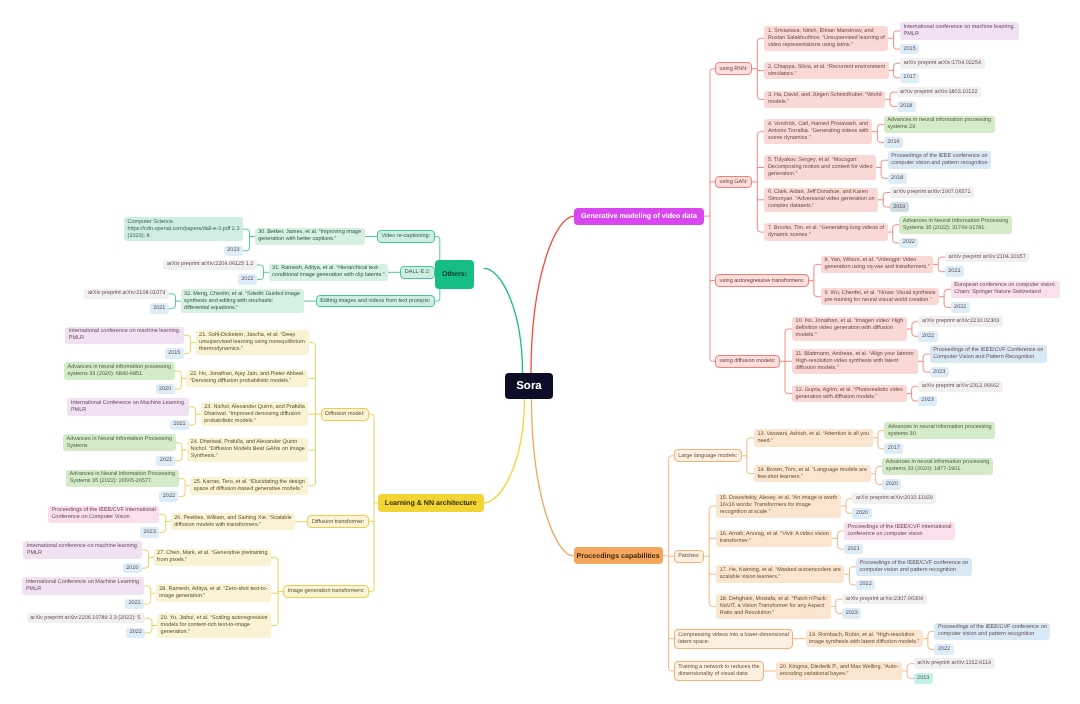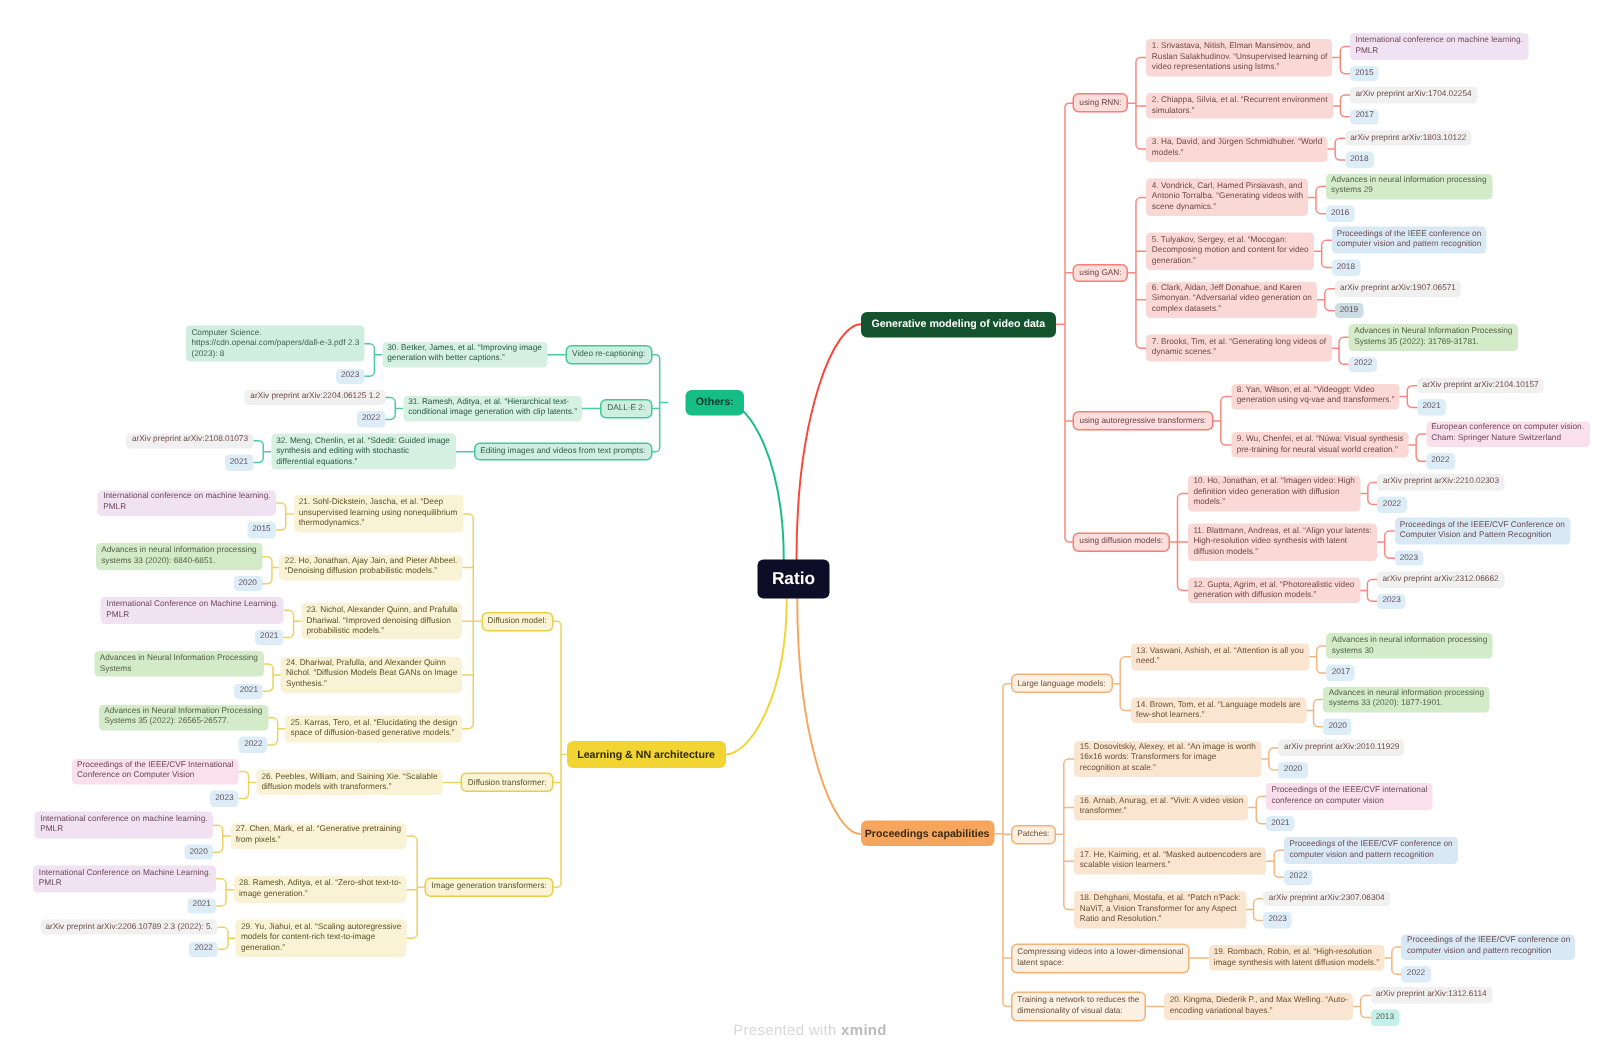--- a/index.html
+++ b/index.html
@@ -7,21 +7,21 @@
 body{width:1080px;height:704px;overflow:hidden;font-family:"Liberation Sans",sans-serif;
   -webkit-font-smoothing:antialiased;text-rendering:geometricPrecision;}
 #stage{position:relative;width:1080px;height:704px;}
 #links{position:absolute;left:0;top:0;width:1080px;height:704px;}
 .node{position:absolute;box-sizing:border-box;}
 .ln{display:block;white-space:nowrap;}
 #root-node{background:#0D0D28;color:#fff;border-radius:4px;font-weight:bold;
   font-size:11.5px;display:flex;align-items:center;justify-content:center;}
 .b1{border-radius:4px;font-weight:bold;font-size:7.1px;display:flex;
   align-items:center;justify-content:center;white-space:nowrap;}
-.b1.red{background:#14532d;color:#fff;}
+.b1.red{background:#d946ef;color:#fff;}
 .b1.green{background:#16BE86;color:#0A3526;}
 .b1.yellow{background:#F2D433;color:#30290A;}
 .b1.orange{background:#F5A65C;color:#3A2710;}
 .b2{border-radius:4px;border:1px solid;font-size:5.5px;display:flex;
   align-items:center;justify-content:center;line-height:7px;}
 .b2 .tl{text-align:left;line-height:7px;opacity:.999;position:relative;top:0.5px;}
 .b2.red{background:#FCDEDD;border-color:#F87E76;color:#6B423F;}
 .b2.green{background:#CDEEE1;border-color:#44C79A;color:#3A5D51;}
 .b2.yellow{background:#FAF3D6;border-color:#E8CE4A;color:#5B5228;}
 .b2.orange{background:#FCF0E3;border-color:#F3B176;color:#6A5038;}
@@ -99,21 +99,21 @@
       <path d="M522.5 373.1C522.5 308.1 500.2 268.3 484.1 268.3" fill="none" stroke="#16BE86" stroke-width="1.3" stroke-linecap="round"></path>
       <path d="M254.6 236.5H249.6 M243.1 229.2H246.4 A3.2 3.2 0 0 1 249.6 232.4 V247.6 A3.2 3.2 0 0 1 246.4 250.8 H243.1" fill="none" stroke="#4FCBA1" stroke-width="1.0" stroke-linecap="round"></path>
       <path d="M376.8 236.5H364.8" fill="none" stroke="#4FCBA1" stroke-width="1.0" stroke-linecap="round"></path>
       <path d="M268.5 272.3H263.5 M257 265H260.3 A3.2 3.2 0 0 1 263.5 268.2 V276.4 A3.2 3.2 0 0 1 260.3 279.6 H257" fill="none" stroke="#4FCBA1" stroke-width="1.0" stroke-linecap="round"></path>
       <path d="M400.2 272.3H388.2" fill="none" stroke="#4FCBA1" stroke-width="1.0" stroke-linecap="round"></path>
       <path d="M180.5 301.1H175.5 M169 293.8H172.3 A3.2 3.2 0 0 1 175.5 297 V305.2 A3.2 3.2 0 0 1 172.3 308.4 H169" fill="none" stroke="#4FCBA1" stroke-width="1.0" stroke-linecap="round"></path>
       <path d="M315.6 301.1H303.6" fill="none" stroke="#4FCBA1" stroke-width="1.0" stroke-linecap="round"></path>
       <path d="M445.1 268.3H439.8 M434.8 236.5H437.2 A2.6 2.6 0 0 1 439.8 239.1 V298.5 A2.6 2.6 0 0 1 437.2 301.1 H434.8 M439.8 272.3H434.8" fill="none" stroke="#4FCBA1" stroke-width="1.0" stroke-linecap="round"></path>
     </svg>
 <div class="node" id="root-node" style="left:504.7px;top:373.1px;width:48.6px;height:25.5px">
-      <span>Ratio</span>
+      <span>Sora</span>
     </div>
 <div class="node b1 red" style="left:574px;top:207.5px;width:129.8px;height:17.2px">
       <span>Generative modeling of video data</span>
     </div>
 <div class="node b2 red" style="left:715px;top:62.4px;width:37.3px;height:12.8px">
       <div class="tl">
         <span class="ln">using RNN:</span>
       </div>
     </div>
 <div class="node paper red" style="left:764.3px;top:26px;width:124.2px;height:24.6px">
@@ -488,21 +488,21 @@
       <span class="ln">29. Yu, Jiahui, et al. “Scaling autoregressive</span>
       <span class="ln">models for content-rich text-to-image</span>
       <span class="ln">generation.”</span>
     </div>
 <div class="node src gray" style="left:26.7px;top:612.9px;width:118.8px;height:10.6px">
       <span class="ln">arXiv preprint arXiv:2206.10789 2.3 (2022): 5.</span>
     </div>
 <div class="node yr blue" style="left:126.2px;top:627.5px;width:19.2px;height:10.6px">
       <span class="ln">2022</span>
     </div>
-<div class="node b1 green" style="left:457px;top:259.7px;width:39px;height:17px">
+<div class="node b1 green" style="left:435px;top:259.7px;width:39px;height:29px">
       <span>Others:</span>
     </div>
 <div class="node b2 green" style="left:376.8px;top:230.1px;width:58px;height:12.8px">
       <div class="tl">
         <span class="ln">Video re-captioning:</span>
       </div>
     </div>
 <div class="node paper green" style="left:254.6px;top:227.7px;width:110.2px;height:17.6px">
       <span class="ln">30. Betker, James, et al. “Improving image</span>
       <span class="ln">generation with better captions.”</span>
@@ -539,14 +539,13 @@
       <span class="ln">32. Meng, Chenlin, et al. “Sdedit: Guided image</span>
       <span class="ln">synthesis and editing with stochastic</span>
       <span class="ln">differential equations.”</span>
     </div>
 <div class="node src gray" style="left:84.4px;top:288.5px;width:84.5px;height:10.6px">
       <span class="ln">arXiv preprint arXiv:2108.01073</span>
     </div>
 <div class="node yr blue" style="left:149.7px;top:303.1px;width:19.2px;height:10.6px">
       <span class="ln">2021</span>
     </div>
-<div id="footer"><span>Presented with</span> <b>xmind</b></div>
 </div>
 
 </body></html>

